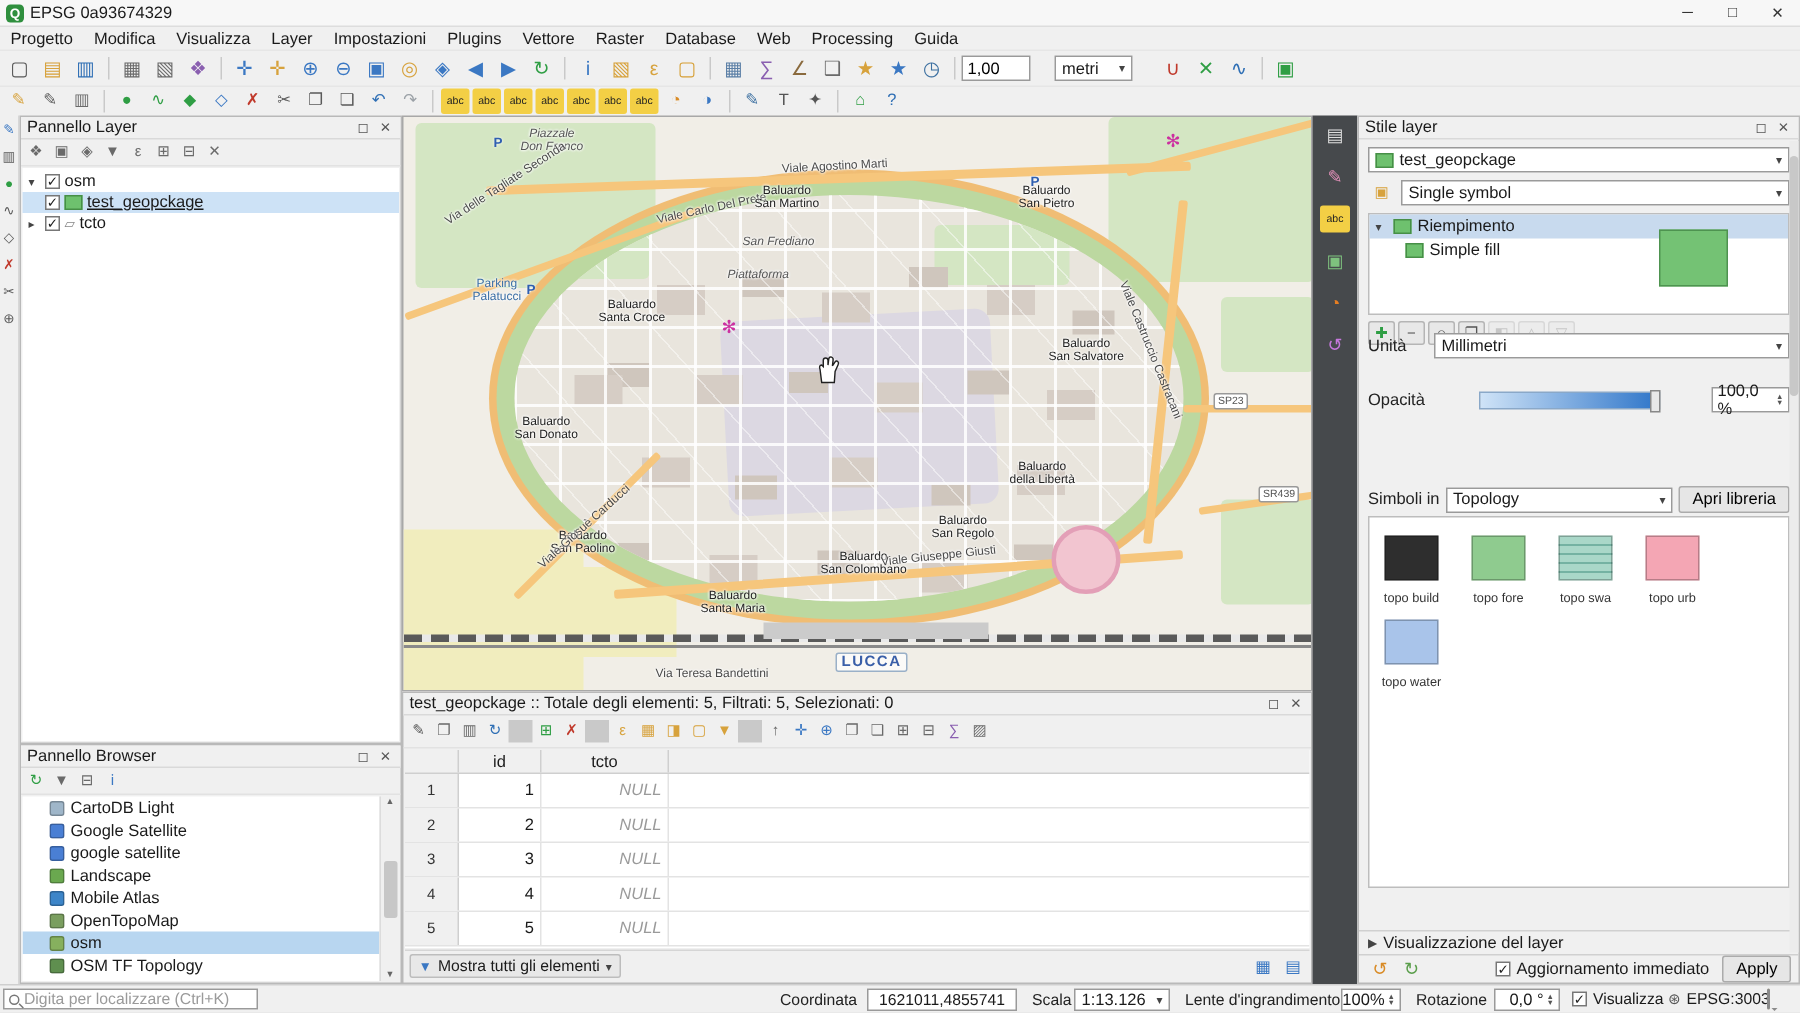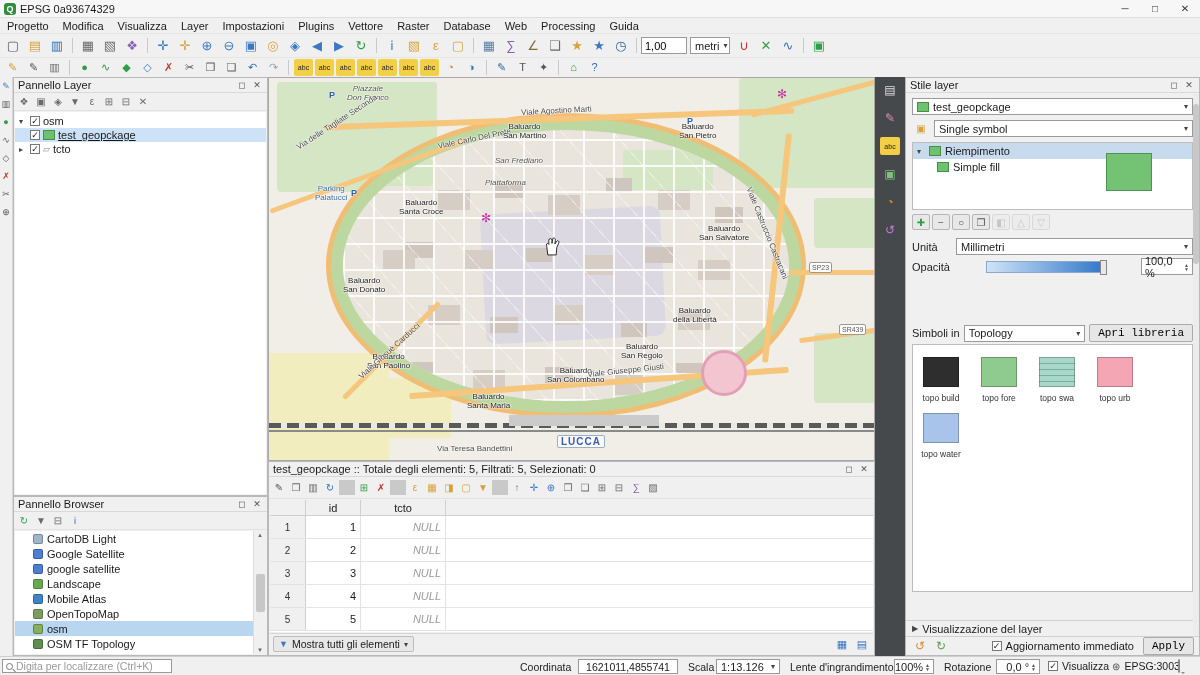--- a/index.html
+++ b/index.html
@@ -123,21 +123,21 @@
   .sbtn { width:18px; height:16px; background:#e8e8e8; border:1px solid #b5b5b5; border-radius:2px; display:flex; align-items:center; justify-content:center; font-size:10px; }
   .sbtn.dis { opacity:.4; }
   .slider { flex:1; height:12px; background:linear-gradient(90deg,#cfe3f7,#2e75c9); border:1px solid #8aa8c8; position:relative; }
   .sliderh { position:absolute; right:-1px; top:-2px; width:7px; height:15px; background:#e8e8e8; border:1px solid #888; }
   .colorbtn { flex:1; height:14px; background:linear-gradient(180deg,#5cb85c,#2e8b2e); border:1px solid #888; display:flex; }
   .colorbtn .dd { margin-left:auto; width:12px; border-left:1px solid #888; background:#e8e8e8; display:flex; align-items:center; justify-content:center; font-size:7px; color:#333; }
   .symbox { position:absolute; left:6px; right:6px; top:266px; height:248px; background:#fff; border:1px solid #bdbdbd; padding:12px 8px; display:flex; flex-wrap:wrap; gap:10px 18px; align-content:flex-start; }
   .symitem { width:40px; display:flex; flex-direction:column; align-items:center; gap:6px; }
   .symsw { width:36px; height:30px; border:1px solid rgba(0,0,0,.25); }
   .symlb { font-size:8.5px; color:#333; white-space:nowrap; }
-  .btn { background:#e6e6e6; border:1px solid #ababab; border-radius:2px; font-size:11px; padding:1px 8px; height:18px; display:inline-flex; align-items:center; justify-content:center; gap:4px; font-family:Liberation Mono, monospace; }
+  .btn { background:#e6e6e6; border:1px solid #ababab; border-radius:2px; font-size:11px; padding:1px 8px; height:18px; display:inline-flex; align-items:center; justify-content:center; gap:4px; font-family:Liberation Sans, sans-serif; }
   .srend { position:absolute; left:0; right:0; top:542px; border-top:1px solid #d0d0d0; height:16px; display:flex; align-items:center; gap:4px; padding:0 6px; font-size:11px; }
   .sbottom { position:absolute; left:0; right:0; bottom:0; height:19px; border-top:1px solid #d0d0d0; display:flex; align-items:center; padding:0 5px; gap:3px; }
   .pscroll { position:absolute; right:0; top:16px; bottom:20px; width:6px; background:#ececec; }
   .pthumb { position:absolute; top:10px; width:6px; height:160px; background:#c8c8c8; border-radius:3px; }
 
   
   .status { position:absolute; left:0; top:656px; width:1200px; height:19px; background:#f0f0f0; border-top:1px solid #cfcfcf; font-size:10.5px; }
   .status > * { position:absolute; top:2px; }
   .locator { left:2px; width:170px; height:14px; background:#fff; border:1px solid #9a9a9a; display:flex; align-items:center; gap:3px; padding:0 3px; color:#9a9a9a; }
   .mag { width:7px; height:7px; border:1.4px solid #777; border-radius:50%; position:relative; flex:0 0 auto; }
@@ -181,21 +181,21 @@
       <span class="menuitem" data-name="menu-item">Web</span>
       <span class="menuitem" data-name="menu-item">Processing</span>
       <span class="menuitem" data-name="menu-item">Guida</span>
     </div>
 
   <div class="tbrow tb1" data-name="toolbar-main">
     <span class="grp" data-name="toolbar-group">
       
     <span class="tbtn" data-name="new-project-icon" style="color: rgb(90, 90, 90);">▢</span><span class="tbtn" data-name="open-project-icon" style="color: rgb(215, 162, 60);">▤</span><span class="tbtn" data-name="save-project-icon" style="color: rgb(47, 111, 181);">▥</span><span class="tbtn" data-name="separator"></span><span class="tbtn" data-name="new-print-layout-icon" style="color: rgb(106, 106, 106);">▦</span><span class="tbtn" data-name="layout-manager-icon" style="color: rgb(106, 106, 106);">▧</span><span class="tbtn" data-name="style-manager-icon" style="color: rgb(138, 95, 176);">❖</span><span class="tbtn" data-name="separator"></span><span class="tbtn" data-name="pan-map-icon" style="color: rgb(59, 120, 195);">✛</span><span class="tbtn" data-name="pan-to-selection-icon" style="color: rgb(215, 162, 60);">✛</span><span class="tbtn" data-name="zoom-in-icon" style="color: rgb(59, 120, 195);">⊕</span><span class="tbtn" data-name="zoom-out-icon" style="color: rgb(59, 120, 195);">⊖</span><span class="tbtn" data-name="zoom-full-icon" style="color: rgb(59, 120, 195);">▣</span><span class="tbtn" data-name="zoom-to-selection-icon" style="color: rgb(215, 162, 60);">◎</span><span class="tbtn" data-name="zoom-to-layer-icon" style="color: rgb(59, 120, 195);">◈</span><span class="tbtn" data-name="zoom-last-icon" style="color: rgb(59, 120, 195);">◀</span><span class="tbtn" data-name="zoom-next-icon" style="color: rgb(59, 120, 195);">▶</span><span class="tbtn" data-name="refresh-map-icon" style="color: rgb(47, 158, 68);">↻</span><span class="tbtn" data-name="separator"></span><span class="tbtn" data-name="identify-features-icon" style="color: rgb(59, 120, 195);">ℹ</span><span class="tbtn" data-name="select-features-icon" style="color: rgb(215, 162, 60);">▧</span><span class="tbtn" data-name="select-by-expression-icon" style="color: rgb(215, 162, 60);">ε</span><span class="tbtn" data-name="deselect-all-icon" style="color: rgb(215, 162, 60);">▢</span><span class="tbtn" data-name="separator"></span><span class="tbtn" data-name="open-attribute-table-icon" style="color: rgb(91, 127, 166);">▦</span><span class="tbtn" data-name="statistical-summary-icon" style="color: rgb(138, 95, 176);">∑</span><span class="tbtn" data-name="measure-icon" style="color: rgb(138, 106, 61);">∠</span><span class="tbtn" data-name="map-tips-icon" style="color: rgb(106, 106, 106);">❑</span><span class="tbtn" data-name="new-bookmark-icon" style="color: rgb(215, 162, 60);">★</span><span class="tbtn" data-name="show-bookmarks-icon" style="color: rgb(59, 120, 195);">★</span><span class="tbtn" data-name="temporal-controller-icon" style="color: rgb(59, 111, 160);">◷</span><span class="tbtn" data-name="separator"></span></span>
     <input class="tin" style="width: 46px;" data-name="measure-value-input" value="1,00">
-    <span class="combo" style="width:40px;margin:0 3px" data-name="measure-unit-combo">
+    <span class="combo" style="width:52px;margin:0 16px" data-name="measure-unit-combo">
         <span data-name="measure-unit-value">metri</span>
       </span>
     <span class="grp" data-name="toolbar-group">
       
     <span class="tbtn" data-name="snapping-icon" style="color: rgb(192, 57, 43);">∪</span><span class="tbtn" data-name="topology-checker-icon" style="color: rgb(47, 158, 68);">✕</span><span class="tbtn" data-name="tracing-icon" style="color: rgb(47, 111, 181);">∿</span><span class="tbtn" data-name="separator"></span><span class="tbtn" data-name="plugin-icon" style="color: rgb(47, 158, 68);">▣</span></span>
   </div>
 
   <div class="tbrow tb2" data-name="toolbar-digitizing">
 
   <span class="tbtn" data-name="current-edits-icon" style="color: rgb(215, 162, 60);">✎</span>
@@ -544,21 +544,21 @@
 
     <span class="sbtn" data-name="add-symbol-layer-icon" style="color: rgb(47, 158, 68);">✚</span>
         <span class="sbtn" data-name="remove-symbol-layer-icon" style="color: rgb(85, 85, 85);">−</span>
         <span class="sbtn" data-name="lock-symbol-layer-icon" style="color: rgb(85, 85, 85);">○</span>
         <span class="sbtn" data-name="duplicate-symbol-layer-icon" style="color: rgb(85, 85, 85);">❐</span>
         <span class="sbtn dis" data-name="color-symbol-layer-icon" style="color: rgb(136, 136, 136);">◧</span>
         <span class="sbtn dis" data-name="move-up-icon" style="color: rgb(136, 136, 136);">△</span>
         <span class="sbtn dis" data-name="move-down-icon" style="color: rgb(136, 136, 136);">▽</span>
       </div>
 
-    <div class="srow" style="top:160px;" data-name="unit-row">
+    <div class="srow" style="top:144px;" data-name="unit-row">
       <span class="slabel" style="width:40px;" data-name="unit-label">Unità</span>
       <span class="combo" style="flex:1;" data-name="unit-combo">
         <span data-name="unit-value">Millimetri</span>
       </span>
     </div>
 
     <div class="srow" style="top:180px;gap:34px;" data-name="opacity-row">
       <span class="slabel" style="width:40px;" data-name="opacity-label">Opacità</span>
       <span class="slider" data-name="opacity-slider">
           <span class="sliderh" data-name="slider-handle"></span>

